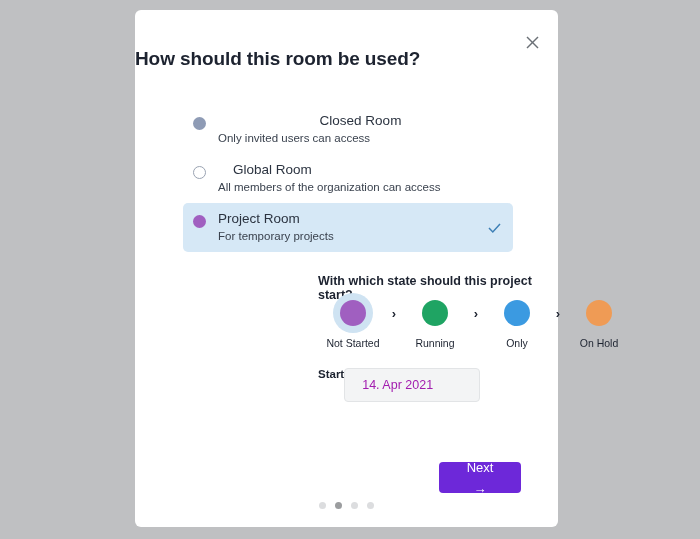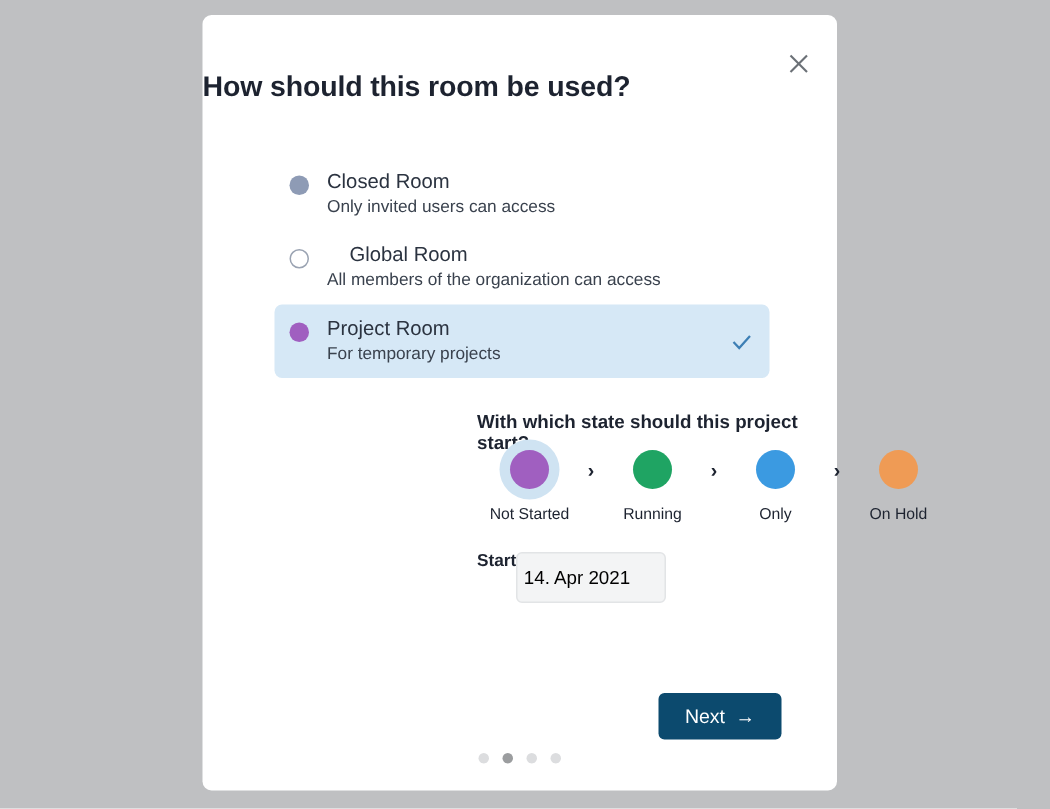--- a/index.html
+++ b/index.html
@@ -173,52 +173,53 @@
   }
   .date-group { display: flex; flex-direction: row; }
   .date-group.end { margin-left: 20px; }
   .date-label {
     font-size: 11.5px;
     font-weight: bold;
     color: #1d2330;
     margin-bottom: 6px;
   }
   .date-input {
-    width: 100px;
+    width: 136px;
     height: 34px;
     background: #f3f4f5;
     border: 1px solid #e2e4e6;
     border-radius: 4px;
     display: flex;
     align-items: center;
-    padding-left: 4px;
+    padding-left: 17px;
     box-sizing: border-box;
     font-size: 12.5px;
-    color: #000000;
+    color: #a21caf;
     cursor: pointer;
   }
 
   .next-button {
     position: absolute;
     left: 304px;
     top: 452px;
     width: 82px;
     height: 31px;
-    background: #0c4a6e;
+    background: #6d28d9;
     border: none;
     border-radius: 4px;
     color: #ffffff;
     font-family: "Liberation Sans", sans-serif;
     font-size: 13px;
     display: flex;
     align-items: center;
     justify-content: center;
     gap: 7px;
     cursor: pointer;
     padding: 0;
+    flex-direction: column;
   }
   .next-button .arrow { font-size: 13px; line-height: 1; }
 
   .pager {
     position: absolute;
     left: 0;
     right: 0;
     top: 492px;
     display: flex;
     justify-content: center;
@@ -247,21 +248,21 @@
     </span>
   </div>
 
   <div class="dialog-title">How should this room be used?</div>
 
   <div class="options-list">
 
     <div class="option-row">
       <span class="radio filled-gray"></span>
       <span class="option-texts">
-        <span class="option-label" style="display:block;">Closed Room</span>
+        <span class="option-label" style="display:block;text-align:center;">Closed Room</span>
         <span class="option-desc" style="display:block;">Only invited users can access</span>
       </span>
     </div>
 
     <div class="option-row">
       <span class="radio empty"></span>
       <span class="option-texts">
         <span class="option-label" style="display:block;margin-left:15px;">Global Room</span>
         <span class="option-desc" style="display:block;">All members of the organization can access</span>
       </span>

